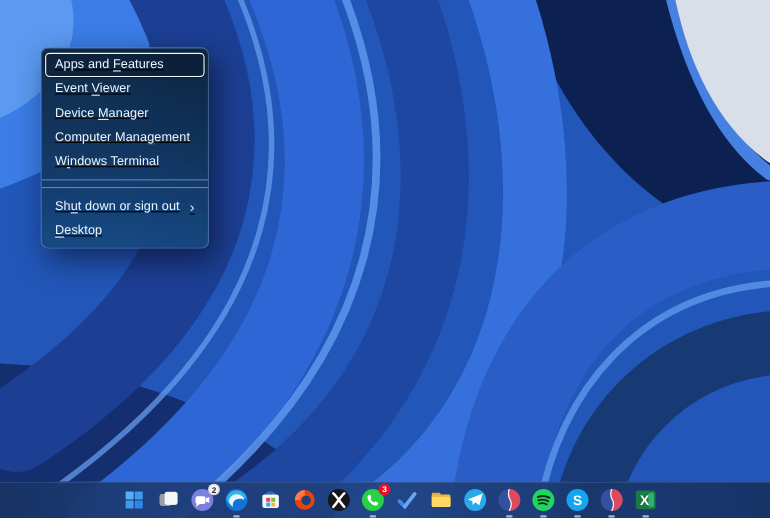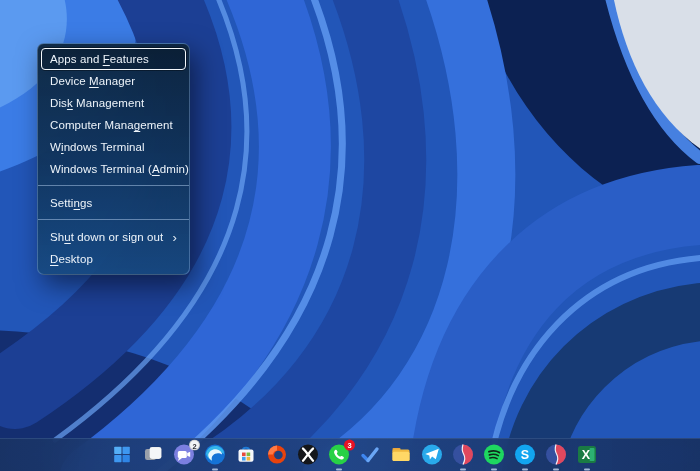--- a/index.html
+++ b/index.html
@@ -14,20 +14,21 @@
   
   .winx-menu{
     position:absolute;left:37px;top:43px;width:153px;
     padding:4px 0;
     background:linear-gradient(180deg,rgba(13,36,58,.94) 0%,rgba(16,48,82,.92) 45%,rgba(23,72,122,.88) 100%);
     backdrop-filter:blur(16px) saturate(1.25);
     border:1px solid rgba(130,170,215,.42);
     border-radius:7px;
     box-shadow:6px 10px 26px rgba(0,0,10,.5);
     z-index:5;
+    text-decoration:underline;
   }
   .menu-item{
     height:22px;margin:0 3px;padding:0 8px;
     display:flex;align-items:center;
     border-radius:4px;border:1.5px solid transparent;
     color:#eef4fa;font-size:11.5px;letter-spacing:.1px;
     white-space:nowrap;
   }
   .menu-item.focused{
     border-color:#f4f8fc;
@@ -84,38 +85,32 @@
       <path d="M608,-15 C628,72 660,128 700,158" stroke="#4d8bef" stroke-width="12" opacity="0.9"></path>
     </g>
     <path d="M612,-10 L710,-10 L710,155 C655,122 625,60 612,-10 Z" fill="#d9dfe8"></path>
   </svg>
 
   <div class="winx-menu">
       <div class="menu-item focused">
         <span class="mi-label">Apps and <span class="ul">F</span>eatures</span>
       </div>
       <div class="menu-item">
+        <span class="mi-label">Event <span class="ul">V</span>iewer</span>
+      </div>
+      <div class="menu-item">
         <span class="mi-label">Device <span class="ul">M</span>anager</span>
       </div>
       <div class="menu-item">
-        <span class="mi-label">Dis<span class="ul">k</span> Management</span>
-      </div>
-      <div class="menu-item">
         <span class="mi-label">Computer Mana<span class="ul">g</span>ement</span>
       </div>
       <div class="menu-item">
         <span class="mi-label">W<span class="ul">i</span>ndows Terminal</span>
       </div>
-      <div class="menu-item">
-        <span class="mi-label">Windows Terminal (<span class="ul">A</span>dmin)</span>
-      </div>
       <div class="menu-sep"></div>
-      <div class="menu-item">
-        <span class="mi-label">Setti<span class="ul">n</span>gs</span>
-      </div>
       <div class="menu-sep"></div>
       <div class="menu-item">
         <span class="mi-label">Sh<span class="ul">u</span>t down or sign out</span>
         <span class="chev">›</span>
       </div>
       <div class="menu-item">
         <span class="mi-label"><span class="ul">D</span>esktop</span>
       </div>
     </div>
 

